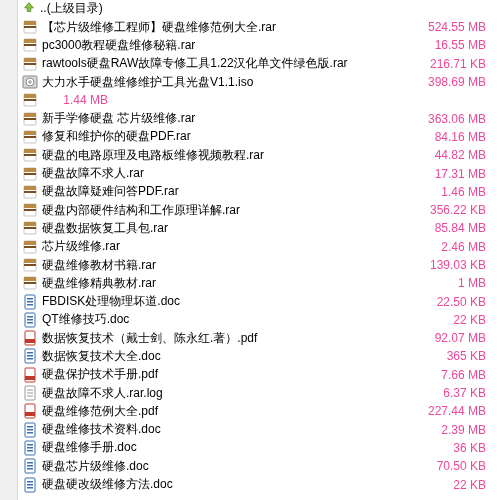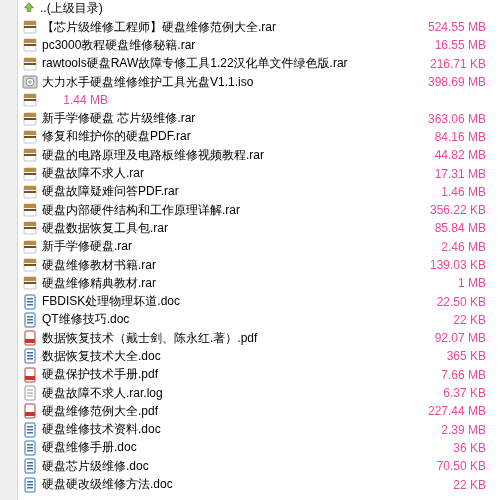--- a/index.html
+++ b/index.html
@@ -193,21 +193,21 @@
           </svg></span>
         <span class="name">硬盘数据恢复工具包.rar</span>
         <span class="size">85.84 MB</span>
       </div>
       <div class="row">
         <span class="icon ico-rar"><svg viewBox="0 0 16 16" width="16" height="16">
             <rect class="book-pages" x="2" y="2" width="12" height="12" rx="1"></rect>
             <rect class="book-top" x="2" y="2" width="12" height="4"></rect>
             <rect class="belt" x="2" y="7" width="12" height="2"></rect>
           </svg></span>
-        <span class="name">新手学修硬盘.rar</span>
+        <span class="name">芯片级维修.rar</span>
         <span class="size">2.46 MB</span>
       </div>
       <div class="row">
         <span class="icon ico-rar"><svg viewBox="0 0 16 16" width="16" height="16">
             <rect class="book-pages" x="2" y="2" width="12" height="12" rx="1"></rect>
             <rect class="book-top" x="2" y="2" width="12" height="4"></rect>
             <rect class="belt" x="2" y="7" width="12" height="2"></rect>
           </svg></span>
         <span class="name">硬盘维修教材书籍.rar</span>
         <span class="size">139.03 KB</span>

